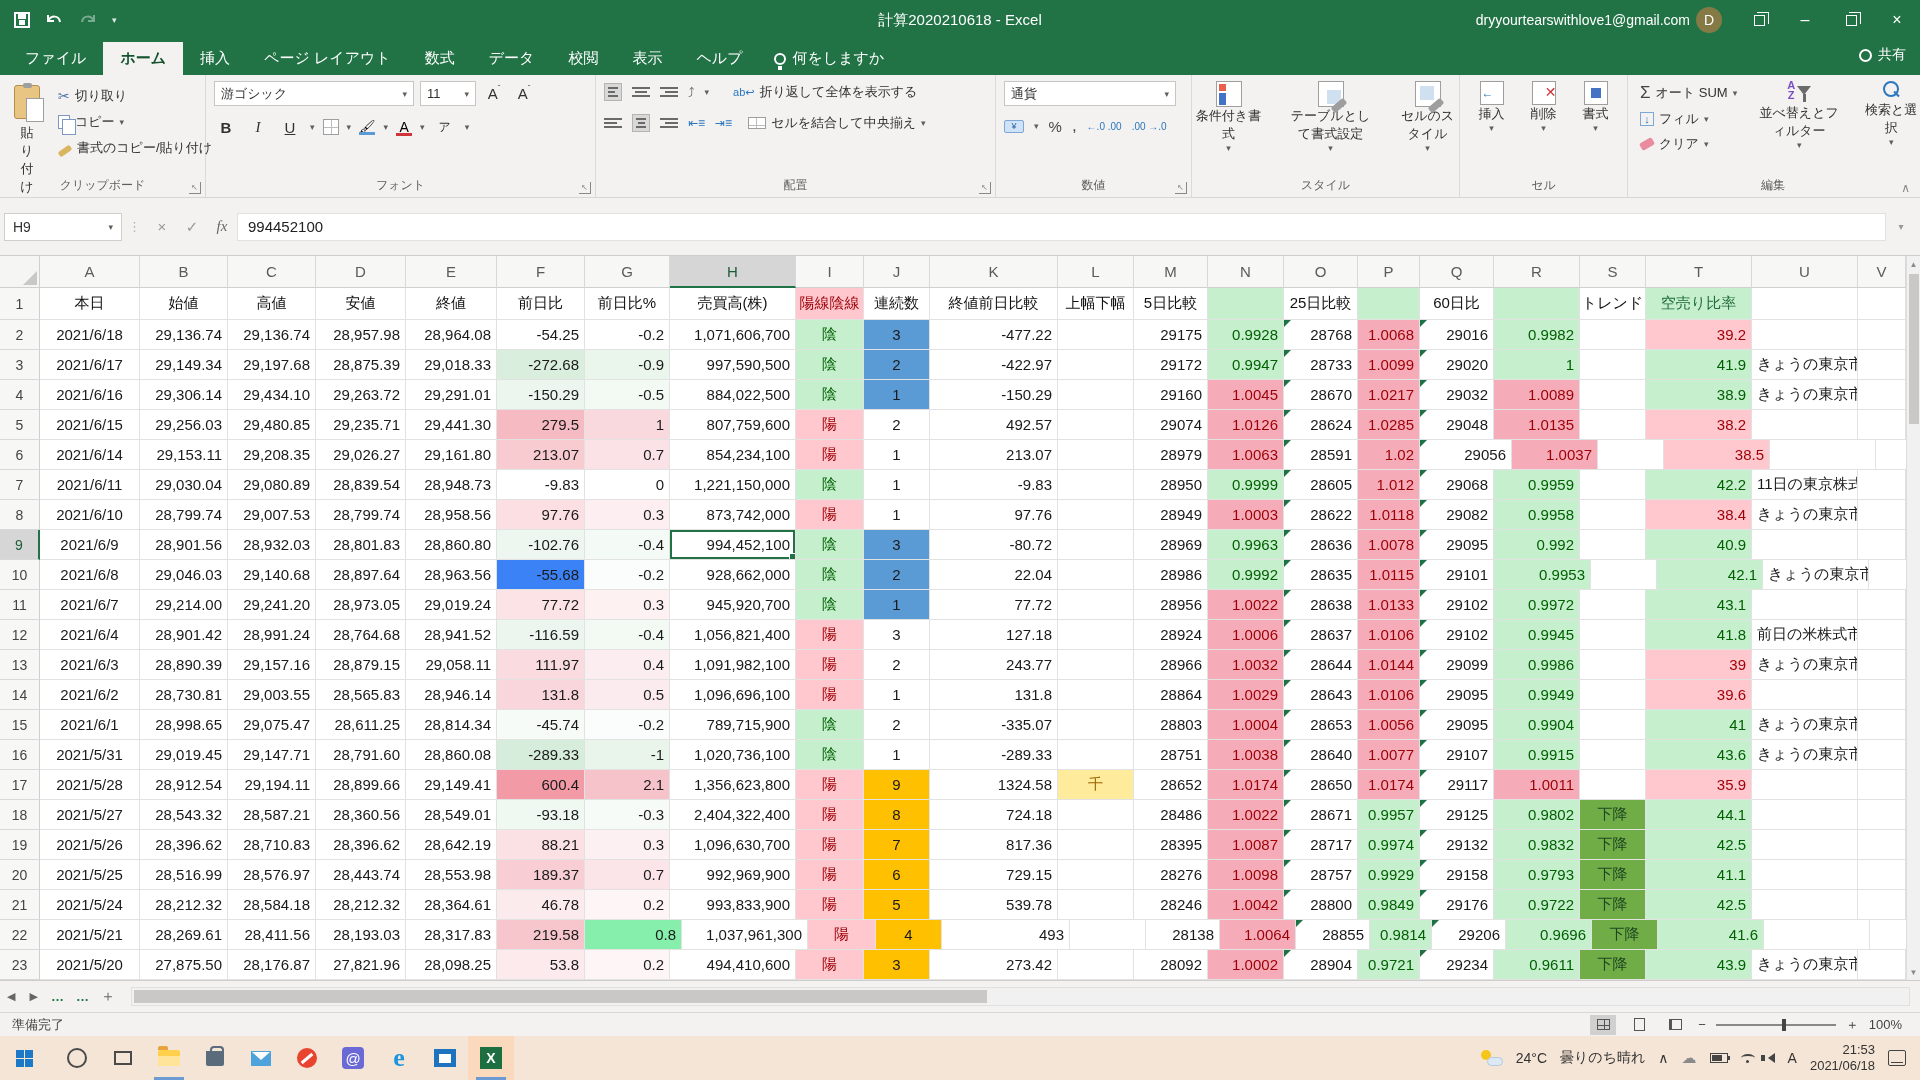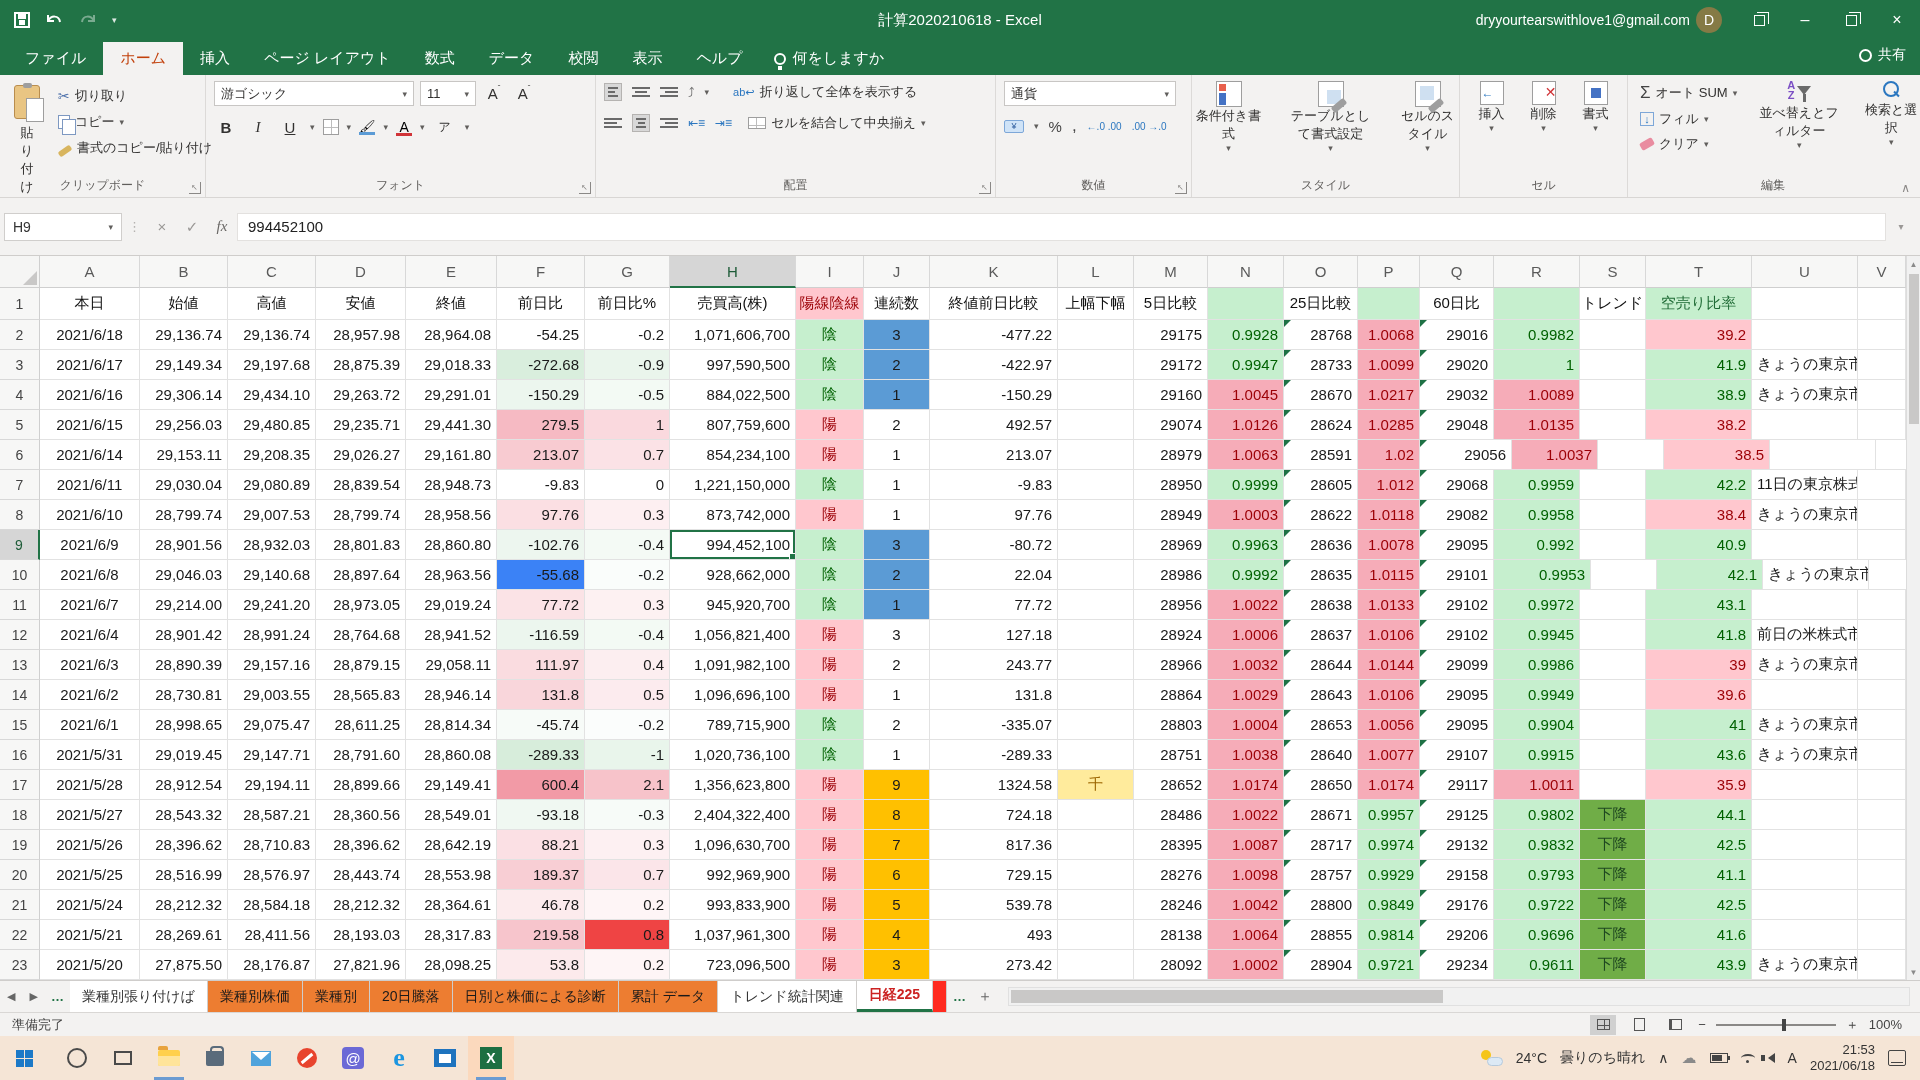--- a/index.html
+++ b/index.html
@@ -14,21 +14,21 @@
   #title-text { position:absolute; left:0; right:0; top:0; height:40px; display:flex; align-items:center; justify-content:center; font-size:15px; pointer-events:none; }
   .tb-right { margin-left:auto; display:flex; align-items:center; height:40px; }
   #account-email { font-size:14px; margin-right:6px; }
   #avatar { width:26px; height:26px; border-radius:50%; background:#857a45; color:#fff; font-size:14px; display:flex; align-items:center; justify-content:center; margin-right:14px; }
   .winbtn { width:46px; height:40px; display:flex; align-items:center; justify-content:center; font-size:16px; }
   .restore-box { width:11px; height:11px; border:1px solid #fff; position:relative; }
   .restore-box:before { content:""; position:absolute; left:2px; top:-4px; width:11px; height:11px; border:1px solid #fff; border-left:none; border-bottom:none; }
   
   #tabstrip { position:absolute; left:0; top:40px; width:1920px; height:35px; background:#217346; display:flex; align-items:flex-end; padding-left:8px; }
   .rtab { color:#fff; font-size:15px; padding:7px 17px; }
-  .rtab.active { background:#f3f2f1; color:#c2410c; font-weight:normal; }
+  .rtab.active { background:#f3f2f1; color:#14532d; font-weight:bold; }
   .tellme { display:flex; align-items:center; gap:7px; color:#fff; font-size:15px; padding:7px 14px; }
   .bulb { width:12px; height:12px; border:2px solid #fff; border-radius:50%; position:relative; }
   .bulb:after { content:""; position:absolute; left:2px; top:11px; width:4px; height:4px; background:#fff; }
   
   #ribbon { position:absolute; left:0; top:75px; width:1920px; height:123px; background:#f3f2f1; border-bottom:1px solid #d8d6d4; display:flex; }
   .rgroup { position:relative; height:100%; border-right:1px solid #dcdad8; padding:6px 8px 22px 8px; }
   .glabel { position:absolute; bottom:3px; left:0; right:0; text-align:center; font-size:12px; color:#605e5c; }
   .launcher { position:absolute; right:4px; bottom:3px; width:12px; height:12px; border-left:1px solid #8a8886; border-top:1px solid #8a8886; transform:rotate(180deg); font-size:8px; color:#8a8886; display:flex; align-items:center; justify-content:center; }
   .vstack { display:flex; flex-direction:column; }
   .hrow { display:flex; align-items:center; }
@@ -1025,21 +1025,21 @@
       <div class="cell a-l" style="width:48px"></div>
     </div>
     <div class="grow">
       <div class="guttercell">22</div>
       <div class="cell a-c" style="width:100px">2021/5/21</div>
       <div class="cell a-r" style="width:88px">28,269.61</div>
       <div class="cell a-r" style="width:88px">28,411.56</div>
       <div class="cell a-r" style="width:90px">28,193.03</div>
       <div class="cell a-r" style="width:91px">28,317.83</div>
       <div class="cell a-r" style="width:88px;background:#f7c5cc">219.58</div>
-      <div class="cell a-r" style="width:85px;background:#ef4444">0.8</div>
+      <div class="cell a-r" style="width:97px;background:#86efac">0.8</div>
       <div class="cell a-r" style="width:126px">1,037,961,300</div>
       <div class="cell a-c c-tp" style="width:68px">陽</div>
       <div class="cell a-c c-orange" style="width:66px">4</div>
       <div class="cell a-r" style="width:128px">493</div>
       <div class="cell a-c" style="width:76px"></div>
       <div class="cell a-r" style="width:74px">28138</div>
       <div class="cell a-r c-up" style="width:76px">1.0064</div>
       <div class="cell a-r tri" style="width:74px">28855</div>
       <div class="cell a-r c-dn" style="width:62px">0.9814</div>
       <div class="cell a-r tri" style="width:74px">29206</div>
@@ -1051,21 +1051,21 @@
     </div>
     <div class="grow">
       <div class="guttercell">23</div>
       <div class="cell a-c" style="width:100px">2021/5/20</div>
       <div class="cell a-r" style="width:88px">27,875.50</div>
       <div class="cell a-r" style="width:88px">28,176.87</div>
       <div class="cell a-r" style="width:90px">27,821.96</div>
       <div class="cell a-r" style="width:91px">28,098.25</div>
       <div class="cell a-r" style="width:88px;background:#fceaec">53.8</div>
       <div class="cell a-r" style="width:85px;background:#fef5f6">0.2</div>
-      <div class="cell a-r" style="width:126px">723,096,500</div>
+      <div class="cell a-r" style="width:126px">494,410,600</div>
       <div class="cell a-c c-tp" style="width:68px">陽</div>
       <div class="cell a-c c-orange" style="width:66px">3</div>
       <div class="cell a-r" style="width:128px">273.42</div>
       <div class="cell a-c" style="width:76px"></div>
       <div class="cell a-r" style="width:74px">28092</div>
       <div class="cell a-r c-up" style="width:76px">1.0002</div>
       <div class="cell a-r tri" style="width:74px">28904</div>
       <div class="cell a-r c-dn" style="width:62px">0.9721</div>
       <div class="cell a-r tri" style="width:74px">29234</div>
       <div class="cell a-r c-dn" style="width:86px">0.9611</div>
@@ -1078,31 +1078,20 @@
 <div id="vscroll">
   <div class="arr">▲</div>
   <div id="vthumb"></div>
   <div class="arr dn">▼</div>
 </div>
 
 <div id="sheettabs">
   <span class="navarr">◀</span>
   <span class="navarr">▶</span>
   <span class="tab-dots">…</span>
-  <div id="stabs" style="display:flex; align-items:stretch;">
-      <div class="stab plain">業種別張り付けば</div>
-      <div class="stab orange">業種別株価</div>
-      <div class="stab orange">業種別</div>
-      <div class="stab orange">20日騰落</div>
-      <div class="stab orange">日別と株価による診断</div>
-      <div class="stab orange">累計 データ</div>
-      <div class="stab plain">トレンド統計関連</div>
-      <div class="stab active">日経225</div>
-      <div class="stab red"></div>
-    </div>
   <span class="tab-dots">…</span>
   <span class="addsheet">＋</span>
   <div id="hscroll">
       <div id="hthumb"></div>
     </div>
 </div>
 
 <div id="statusbar">
   <span style="padding-left:12px;">準備完了</span>
   <div id="status-right">

